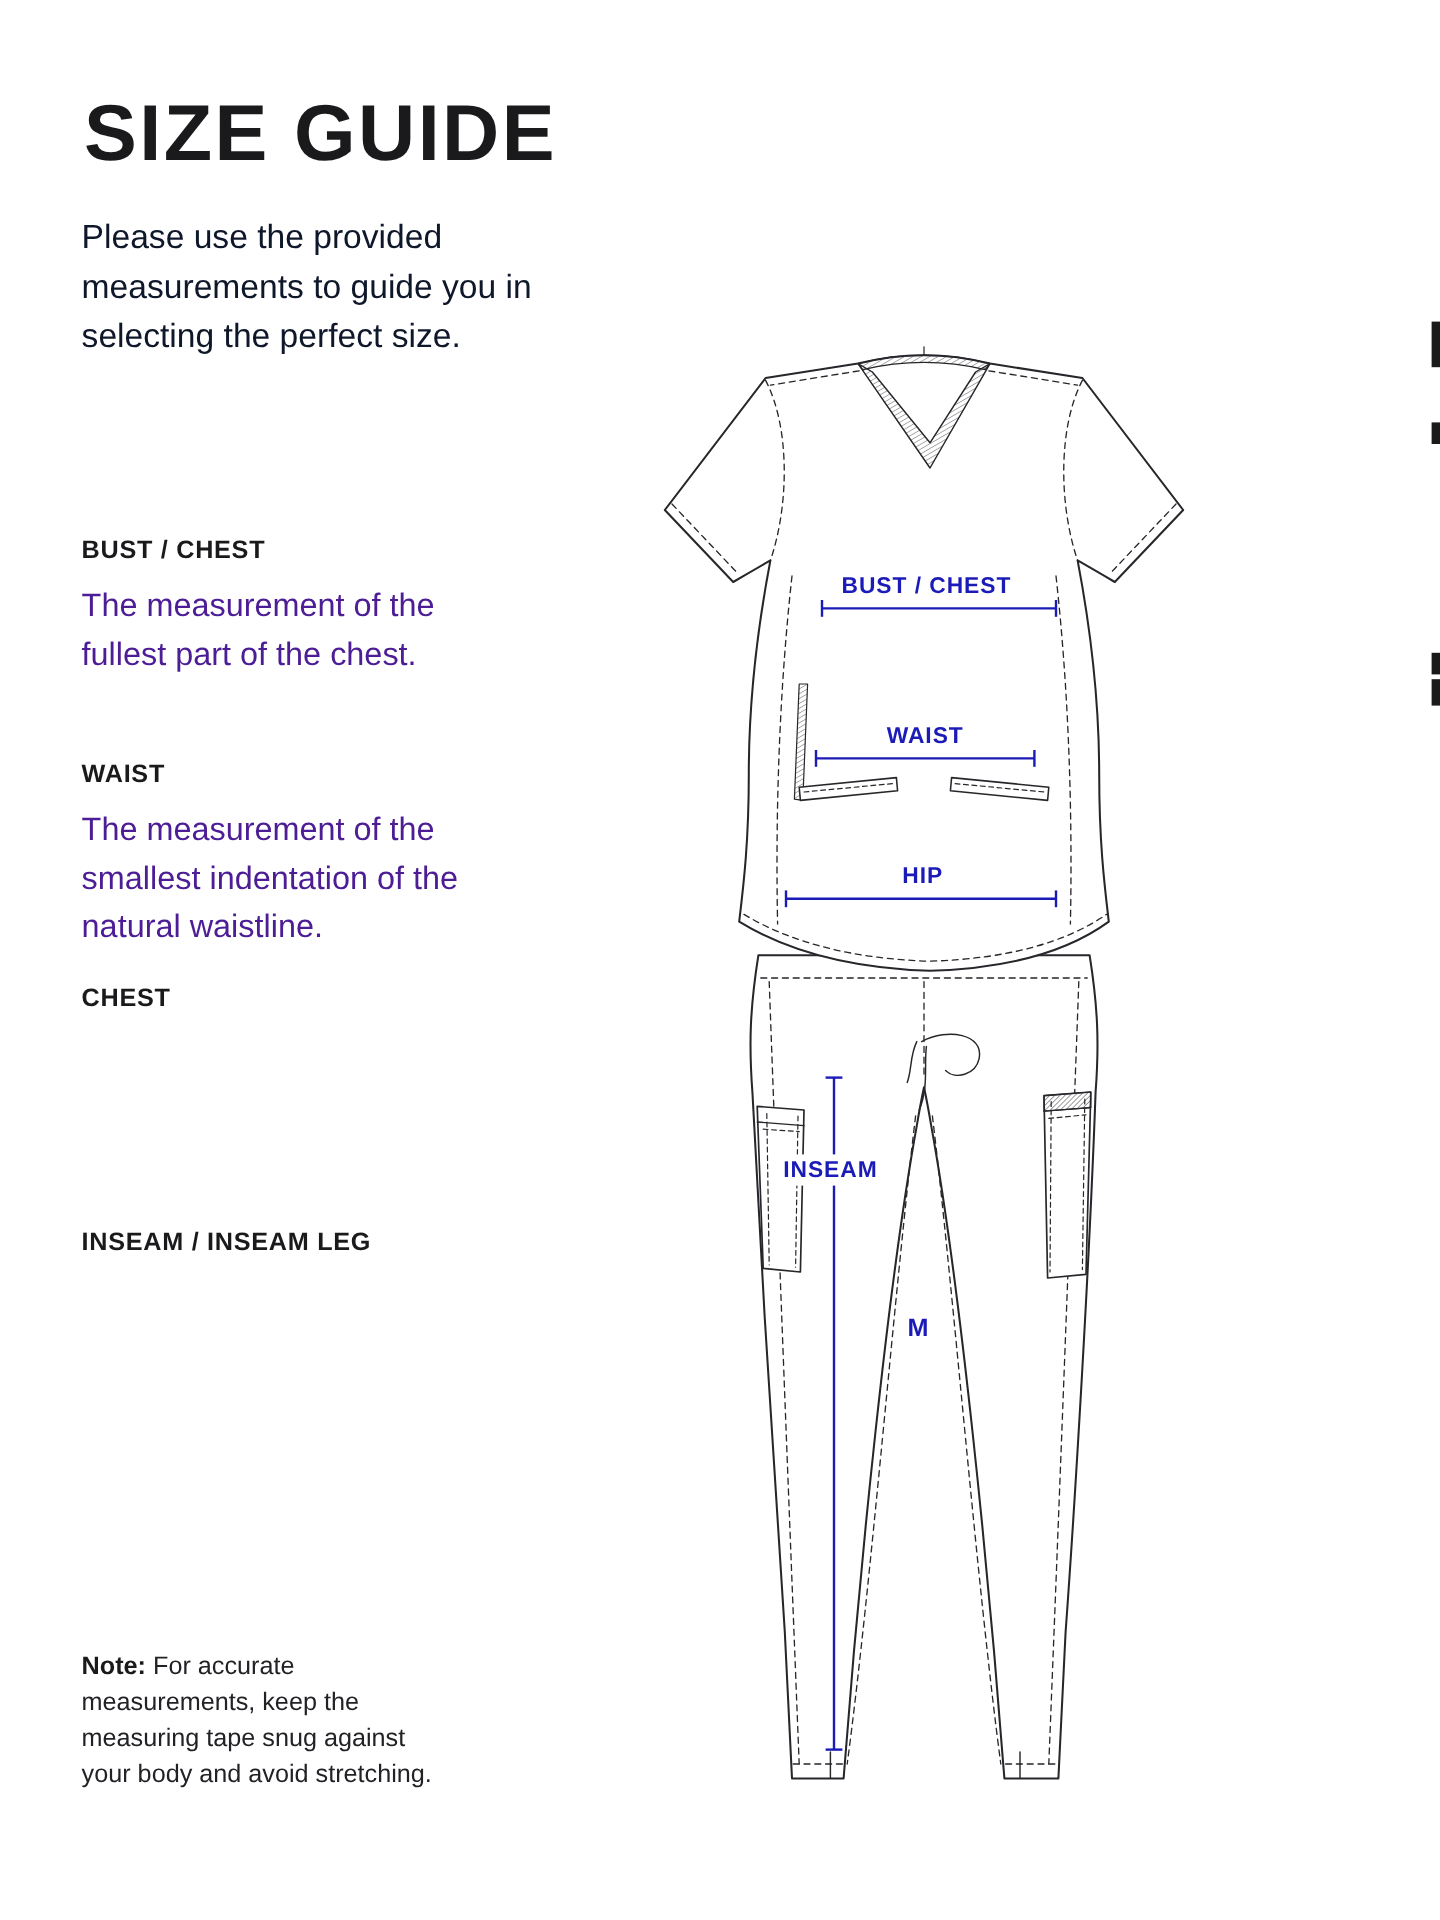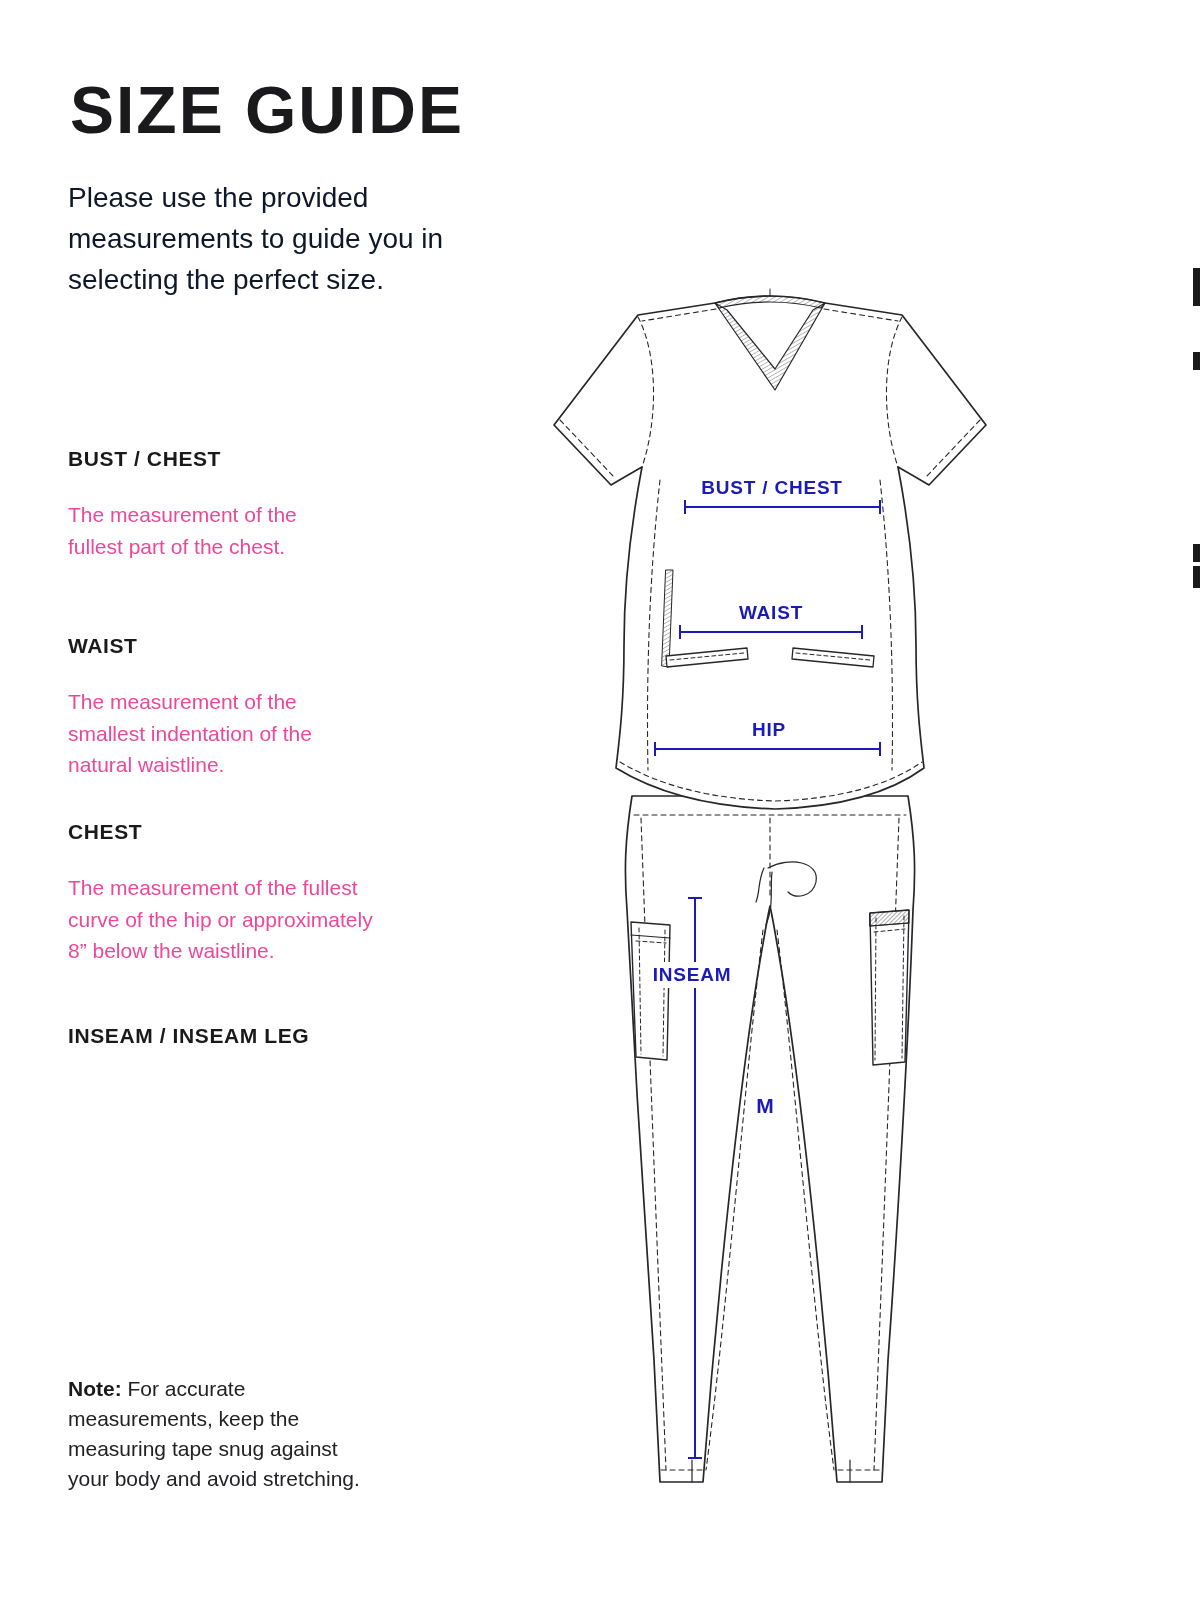--- a/index.html
+++ b/index.html
@@ -13,21 +13,21 @@
   }
   .intro{
     position:absolute;left:68px;top:178px;margin:0;
     font-size:28px;line-height:1.46;white-space:pre-line;color:#0f172a;
   }
   .def{position:absolute;left:68px;}
   .def h2{
     margin:0;font-size:21px;font-weight:700;letter-spacing:0.6px;color:#1a1a1c;
   }
   .def p{
-    margin:28px 0 0 0;font-size:21px;line-height:1.5;white-space:pre-line;color:#ec4899;
+    margin:13px 0 0 0;font-size:27px;line-height:1.5;white-space:pre-line;color:#4c1d95;
   }
   .note{
     position:absolute;left:68px;top:1374px;margin:0;
     font-size:21px;line-height:1.43;white-space:pre-line;color:#222226;
   }
   .note strong{font-weight:700;color:#1a1a1c;text-align:right;}
   .diagram{position:absolute;left:520px;top:270px;}
   .measure-label{
     font-family:"Liberation Sans",sans-serif;font-weight:bold;font-size:19px;letter-spacing:0.8px;
   }
@@ -53,23 +53,20 @@
 
 <section class="def" style="top:634px">
   <h2>WAIST</h2>
   <p>The measurement of the
 smallest indentation of the
 natural waistline.</p>
 </section>
 
 <section class="def" style="top:820px">
   <h2>CHEST</h2>
-  <p>The measurement of the fullest
-curve of the hip or approximately
-8” below the waistline.</p>
 </section>
 
 <section class="def" style="top:1024px">
   <h2>INSEAM / INSEAM LEG</h2>
 </section>
 
 <p class="note"><strong>Note:</strong><span> For accurate
 measurements, keep the
 measuring tape snug against
 your body and avoid stretching.</span></p>

